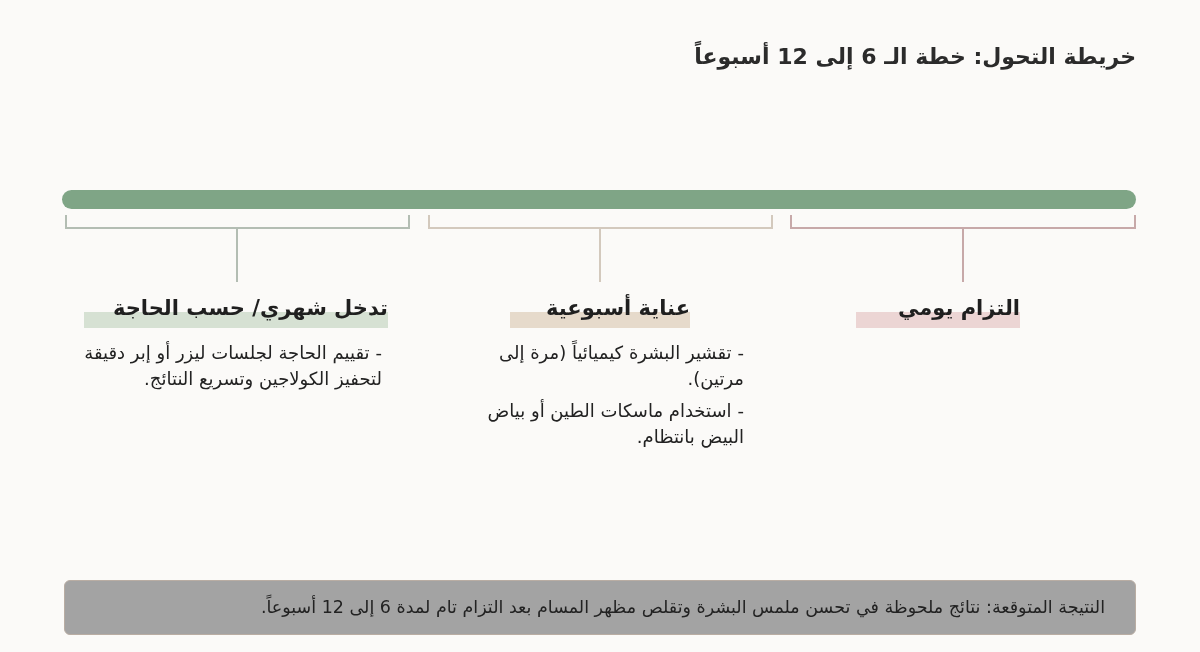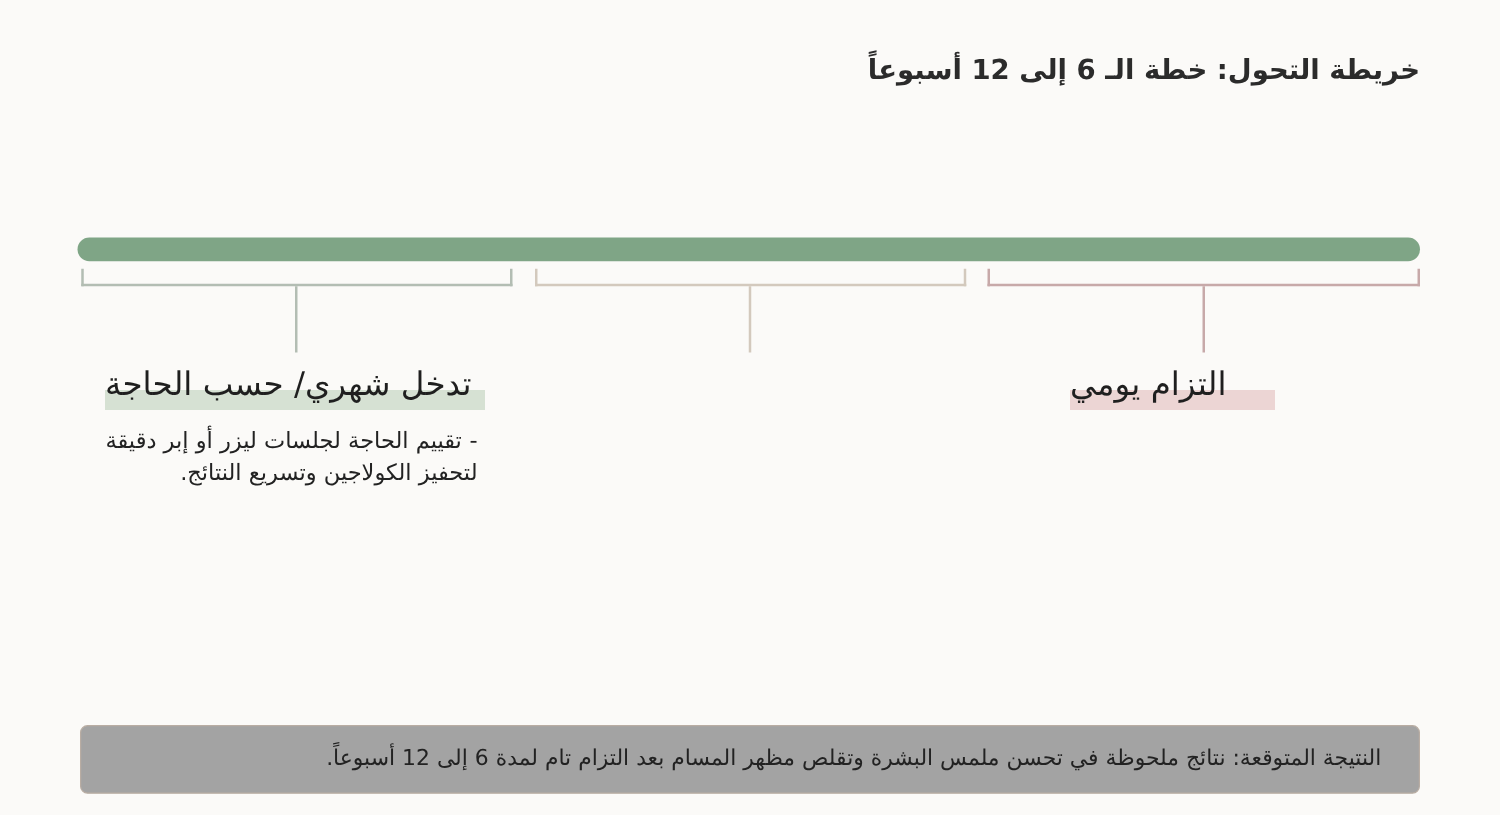--- a/index.html
+++ b/index.html
@@ -24,22 +24,22 @@
     border-left: 2px solid; border-right: 2px solid; border-bottom: 2px solid;
     box-sizing: border-box;
   }
   .stem {
     position: absolute; top: 229px; width: 2px; height: 53px;
   }
   .col {
     position: absolute; top: 292px; direction: rtl;
   }
   .col-header {
-    position: relative; text-align: left; font-weight: normal;
-    font-size: 26px; height: 38px; line-height: 32px;
+    position: relative; text-align: right; font-weight: bold;
+    font-size: 21px; height: 38px; line-height: 32px;
   }
   .col-header .band {
     position: absolute; left: 0; right: 0; top: 20px; height: 16px;
   }
   .col-header .htext {
     position: relative; z-index: 1; white-space: nowrap;
   }
   .bullets {
     list-style: none; margin: 10px 0 0 0; padding: 0;
     font-size: 18px; line-height: 26px; color: #222;
@@ -72,20 +72,28 @@
 <div class="col" style="left:784px; width:306px;">
   <div class="col-header" style="margin: 0 70px 0 72px;">
     <div class="band" id="band-d" style="background: rgb(236, 213, 212);"></div>
     <span class="htext">التزام يومي</span>
   </div>
   <ul class="bullets" style="padding-right:8px;">
   </ul>
 </div>
 
 <div class="col" style="left:470px; width:288px;">
+  <div class="col-header" style="margin: 0 68px 0 40px;">
+    <div class="band" id="band-w" style="background: rgb(230, 218, 203);"></div>
+    <span class="htext">عناية أسبوعية</span>
+  </div>
+  <ul class="bullets" style="padding-right:14px;">
+    <li><span class="dash">-</span><span>تقشير البشرة كيميائياً (مرة إلى مرتين).</span></li>
+    <li><span class="dash">-</span><span>استخدام ماسكات الطين أو بياض البيض بانتظام.</span></li>
+  </ul>
 </div>
 
 <div class="col" style="left:84px; width:306px;">
   <div class="col-header" style="margin: 0 2px 0 0;">
     <div class="band" id="band-m" style="background: rgb(214, 225, 211);"></div>
     <span class="htext">تدخل شهري/ حسب الحاجة</span>
   </div>
   <ul class="bullets" style="padding-right:8px;">
     <li><span class="dash">-</span><span>تقييم الحاجة لجلسات ليزر أو إبر دقيقة لتحفيز الكولاجين وتسريع النتائج.</span></li>
   </ul>

